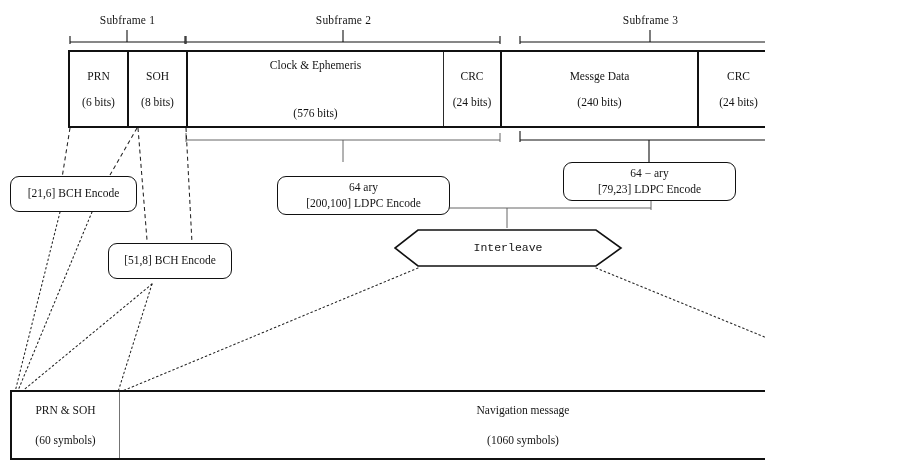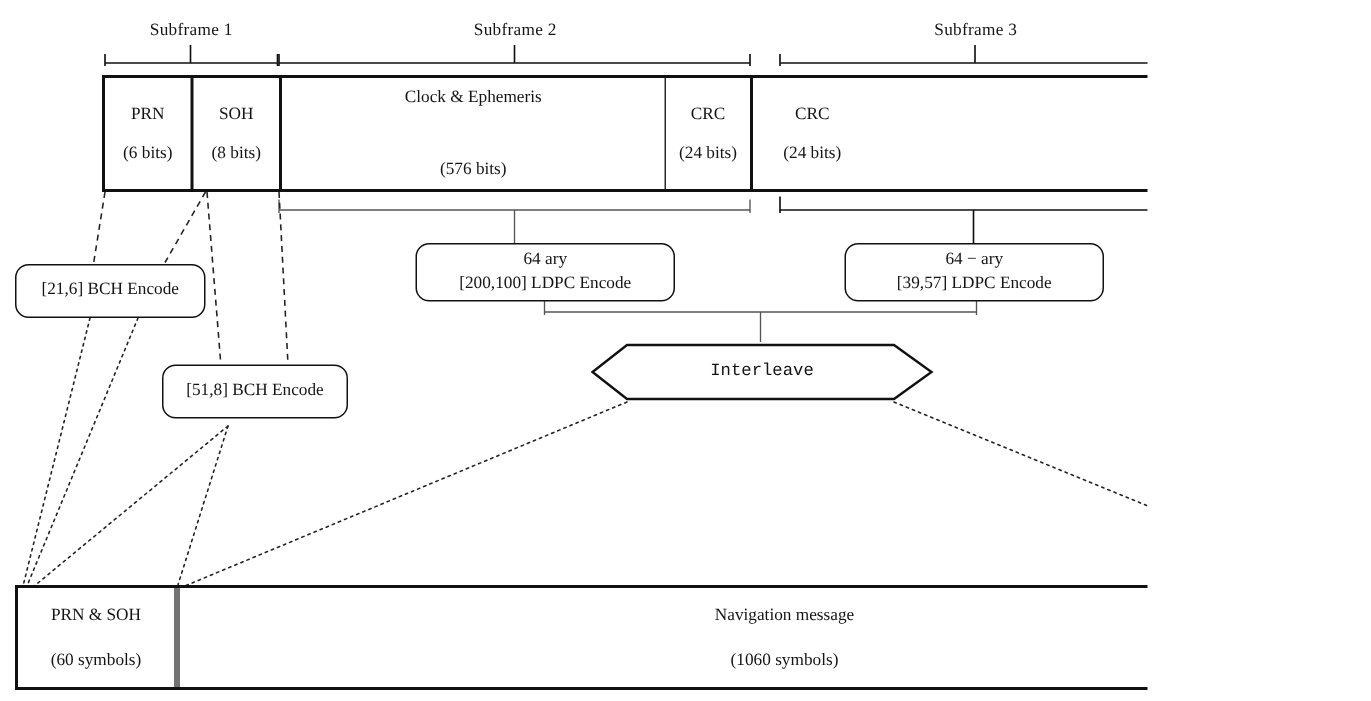--- a/index.html
+++ b/index.html
@@ -80,21 +80,21 @@
     display: flex;
     border: 2px solid #111;
     background: #fff;
   }
   .botframe .cell {
     display: flex;
     flex-direction: column;
     justify-content: center;
     align-items: center;
     gap: 18px;
-    border-right: 4px solid #737373;
+    border-right: 1px solid #737373;
     font-size: 11.5px;
     text-align: center;
     white-space: nowrap;
     box-sizing: border-box;
     color: #141414;
   }
   .botframe .cell:last-child { border-right: none; }
 
   
   #wires {
@@ -207,43 +207,47 @@
     <div class="cell thin" style="width:256px;gap:36px;">
       <span class="t1">Clock &amp; Ephemeris</span>
       <span class="t2">(576 bits)</span>
     </div>
 
     <div class="cell" style="width:58px;">
       <span class="t1">CRC</span>
       <span class="t2">(24 bits)</span>
     </div>
 
+    <div class="cell" style="width:197px;">
+      <span class="t1">Messge Data</span>
+      <span class="t2">(240 bits)</span>
+    </div>
 
     <div class="cell" style="width:79px;">
       <span class="t1">CRC</span>
       <span class="t2">(24 bits)</span>
     </div>
   </div>
 
   <div class="abs encbox" style="left:10px; top:176px; width:127px; height:36px;">
     <span>[21,6] BCH Encode</span>
   </div>
 
   <div class="abs encbox" style="left:108px; top:243px; width:124px; height:36px;">
     <span>[51,8] BCH Encode</span>
   </div>
 
-  <div class="abs encbox" style="left:277px; top:162px; width:173px; height:39px;justify-content:center;">
+  <div class="abs encbox" style="left:277px; top:176px; width:173px; height:39px;justify-content:center;">
     <span>64 ary</span>
     <span>[200,100] LDPC Encode</span>
   </div>
 
   <div class="abs encbox" style="left:563px; top:162px; width:173px; height:39px;">
     <span>64 − ary</span>
-    <span>[39,57] LDPC Encode</span>
+    <span>[79,23] LDPC Encode</span>
   </div>
 
   <div class="hexlabel" style="left:395px; top:241px; width:226px;">Interleave</div>
 
   <div class="abs botframe" style="left:10px; top:390px; width:890px; height:70px;">
 
     <div class="cell" style="width:108px;">
       <span>PRN &amp; SOH</span>
       <span>(60 symbols)</span>
     </div>

